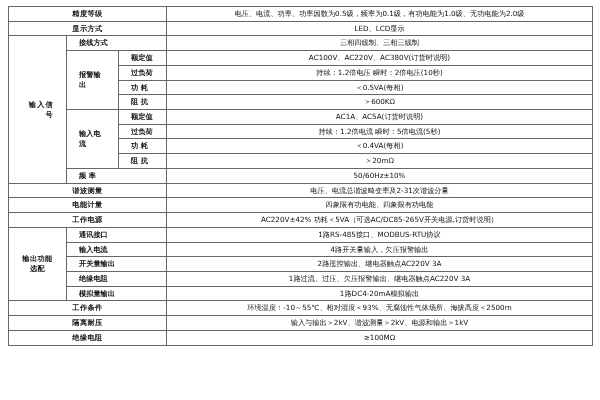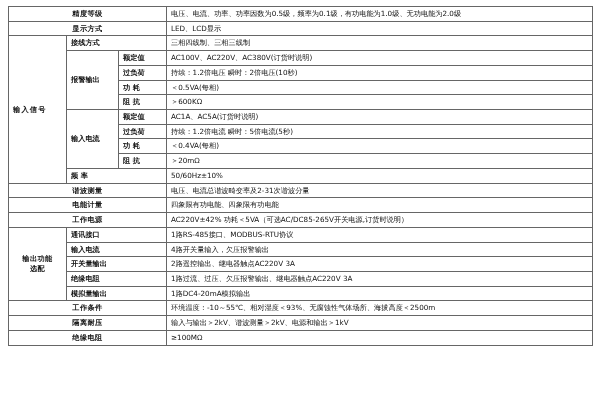--- a/index.html
+++ b/index.html
@@ -17,36 +17,36 @@
   #spec-table {
     border-collapse: collapse;
     width: 584px;
     margin: 6px 8px 0 8px;
     table-layout: fixed;
   }
   #spec-table td {
     border: 1px solid #666666;
     font-size: 7.2px;
     line-height: 1.35;
-    padding: 2px 4px;
+    padding: 2px 12px;
     vertical-align: middle;
     color: #111111;
   }
   td.lbl {
     text-align: center;
     font-weight: bold;
     letter-spacing: 0.4px;
   }
   td.lbl-wide {
-    text-align: left;
+    text-align: right;
     font-weight: bold;
     letter-spacing: 1.2px;
   }
   td.val {
-    text-align: left;
+    text-align: center;
     padding-left: 7px;
   }
   td.sub {
     font-weight: bold;
   }
 </style>
 </head>
 <body>
 
 <table id="spec-table">

